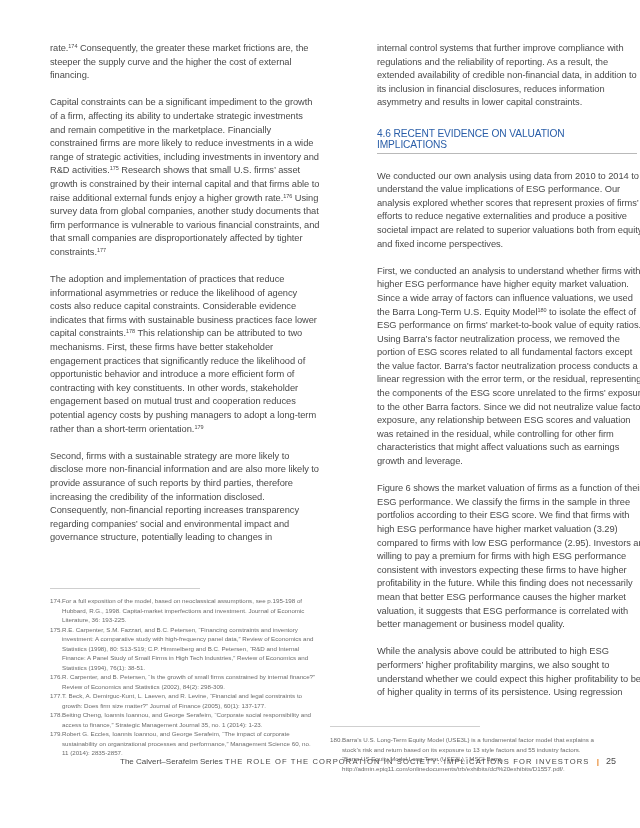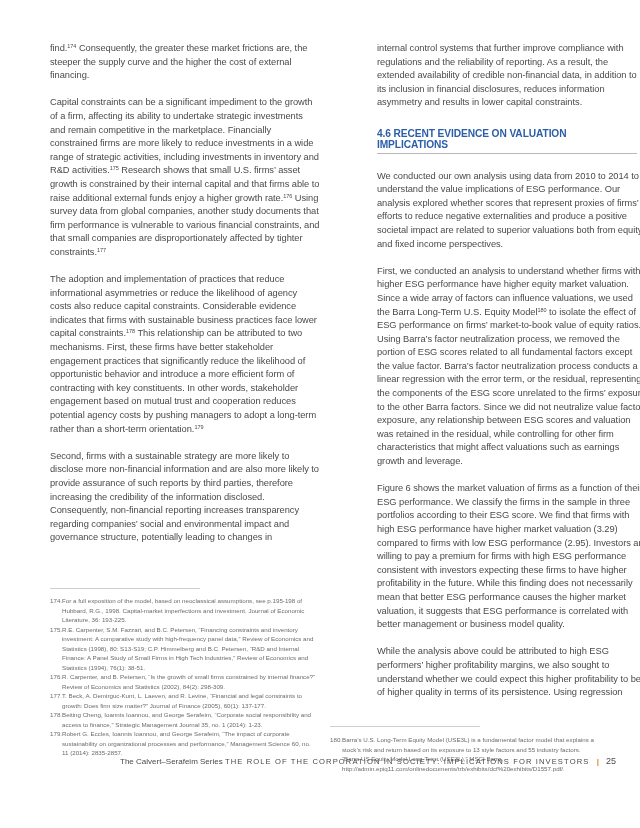--- a/index.html
+++ b/index.html
@@ -3,40 +3,40 @@
 <meta charset="utf-8">
 <style>
   html, body { margin: 0; padding: 0; background: #ffffff; }
   body { width: 640px; height: 828px; position: relative; overflow: hidden;
          font-family: "Liberation Sans", sans-serif; color: #4a4a4a; }
   .col { position: absolute; top: 42px; width: 270px; }
   .col-left { left: 50px; }
   .col-right { left: 330px; margin-left: 47px; }
   .para { font-size: 9.3px; line-height: 13.6px; margin: 0 0 13.6px 0; letter-spacing: -0.05px; }
   sup { font-size: 5.5px; vertical-align: 3px; line-height: 0; }
-  .heading { font-size: 10.2px; color: #2a5ea8; font-weight: bold; letter-spacing: -0.1px;
+  .heading { font-size: 10.2px; color: #2a5ea8; font-weight: normal; letter-spacing: -0.1px;
              padding: 4px 0 3px 0; border-bottom: 1px solid #b9b9b9; margin: 10px 0 16px 0; width: 260px; }
   .fn-rule { position: absolute; height: 1px; background: #cfcfcf; width: 150px; }
   .footnotes { position: absolute; width: 268px; font-size: 6.2px; line-height: 9.5px; color: #6b6b6b; }
   .fn { display: flex; margin: 0; }
   .fn-num { width: 12px; flex: none; }
   .fn-text { flex: 1; }
   .footer { position: absolute; top: 756px; left: 120px; right: 40px; font-size: 8px;
             color: #4a4a4a; text-align: left; white-space: nowrap; }
   .series-title { font-size: 8px; }
   .doc-title { letter-spacing: 1.1px; font-size: 7.6px; }
   .sep { color: #e8862a; font-weight: bold; margin: 0 5px; }
   .pagenum { font-size: 9px; }
 </style>
 </head>
 <body>
 
 <div class="col col-left">
   <p class="para">
-    <span>find.</span><sup>174</sup><span> Consequently, the greater these market frictions are, the steeper the supply curve and the higher the cost of external financing.</span>
+    <span>rate.</span><sup>174</sup><span> Consequently, the greater these market frictions are, the steeper the supply curve and the higher the cost of external financing.</span>
   </p>
   <p class="para">
     <span>Capital constraints can be a significant impediment to the growth of a firm, affecting its ability to undertake strategic investments and remain competitive in the marketplace. Financially constrained firms are more likely to reduce investments in a wide range of strategic activities, including investments in inventory and R&amp;D activities.</span><sup>175</sup><span> Research shows that small U.S. firms’ asset growth is constrained by their internal capital and that firms able to raise additional external funds enjoy a higher growth rate.</span><sup>176</sup><span> Using survey data from global companies, another study documents that firm performance is vulnerable to various financial constraints, and that small companies are disproportionately affected by tighter constraints.</span><sup>177</sup>
   </p>
   <p class="para">
     <span>The adoption and implementation of practices that reduce informational asymmetries or reduce the likelihood of agency costs also reduce capital constraints. Considerable evidence indicates that firms with sustainable business practices face lower capital constraints.</span><sup>178</sup><span> This relationship can be attributed to two mechanisms. First, these firms have better stakeholder engagement practices that significantly reduce the likelihood of opportunistic behavior and introduce a more efficient form of contracting with key constituents. In other words, stakeholder engagement based on mutual trust and cooperation reduces potential agency costs by pushing managers to adopt a long-term rather than a short-term orientation.</span><sup>179</sup>
   </p>
   <p class="para">
     <span>Second, firms with a sustainable strategy are more likely to disclose more non-financial information and are also more likely to provide assurance of such reports by third parties, therefore increasing the credibility of the information disclosed. Consequently, non-financial reporting increases transparency regarding companies’ social and environmental impact and governance structure, potentially leading to changes in</span>
   </p>

